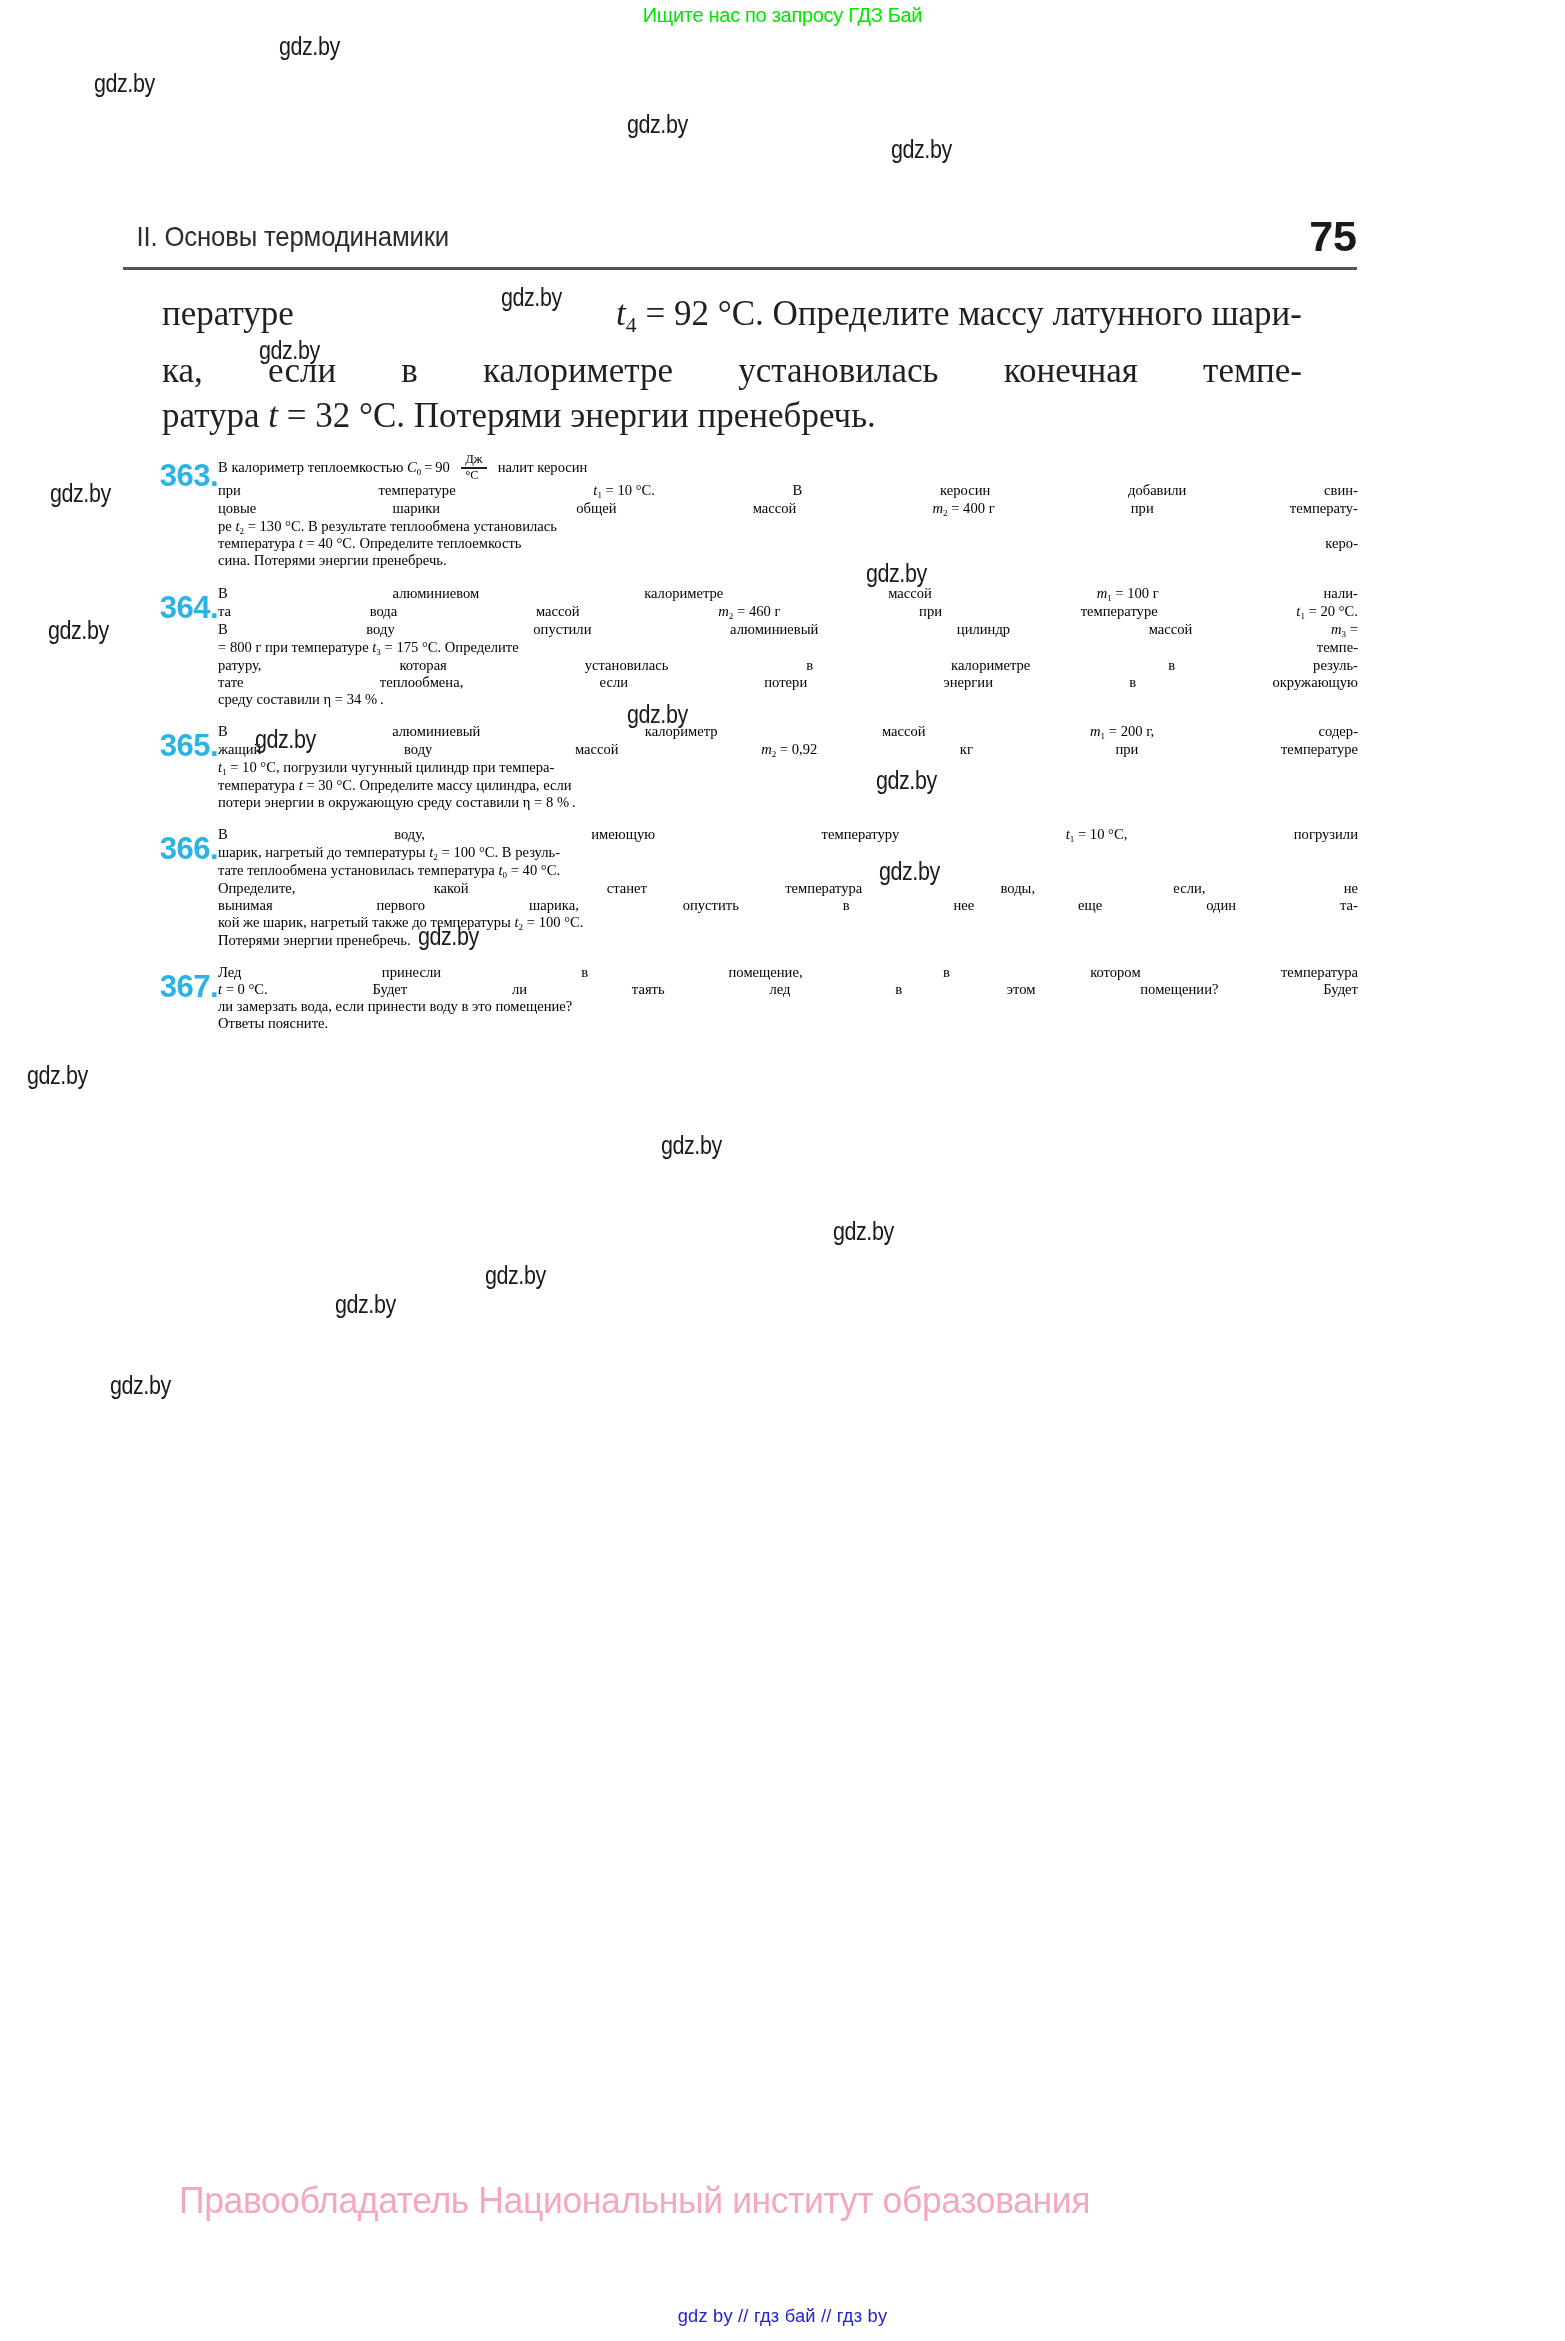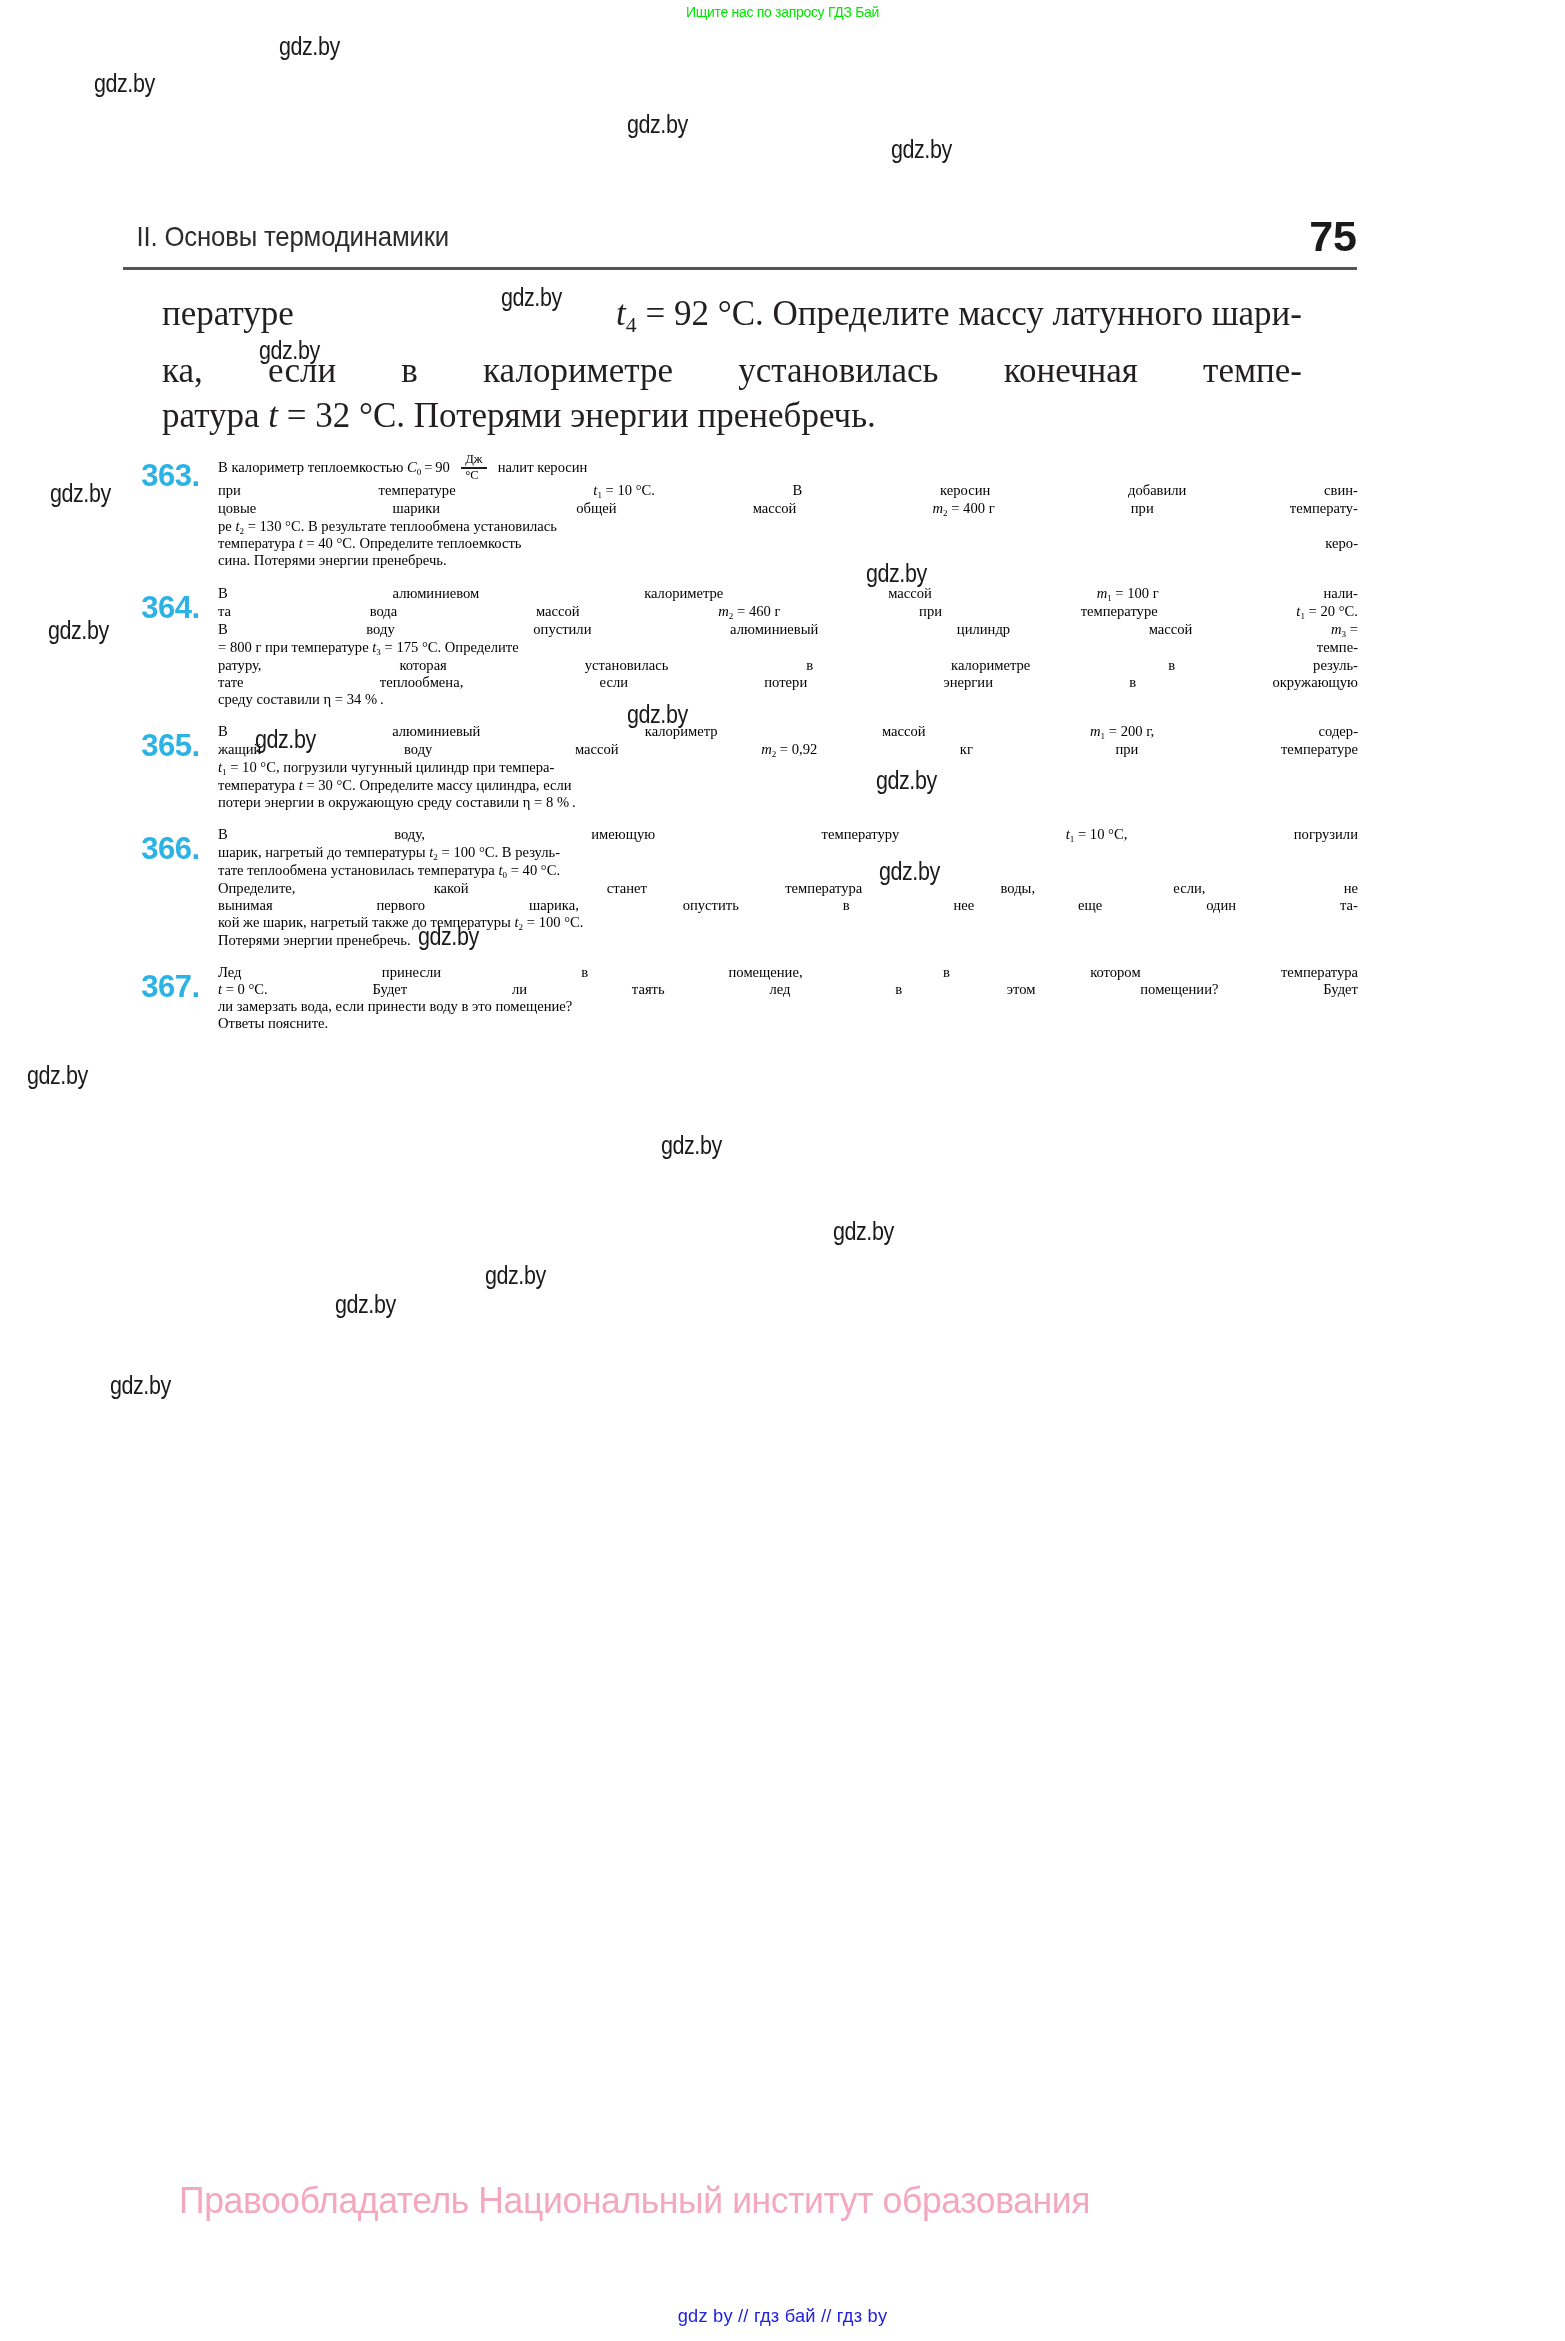--- a/index.html
+++ b/index.html
@@ -27,21 +27,21 @@
     pointer-events: none;
   }
   .wm-top-green {
     position: absolute;
     top: 3.7px;
     left: 0;
     width: 1565px;
     text-align: center;
     color: #00e600;
     font-family: "Liberation Sans", sans-serif;
-    font-size: 14px;
+    font-size: 20px;
     letter-spacing: -0.3px;
     z-index: 6;
   }
   .wm-footer-pink {
     position: absolute;
     left: 179px;
     top: 2180px;
     color: #f4a8bd;
     font-family: "Liberation Sans", sans-serif;
     font-size: 37px;
@@ -126,21 +126,21 @@
   .prob {
     display: flex;
     margin-top: 15.5px;
   }
   .prob-num {
     flex: 0 0 95px;
     font-family: "Liberation Sans", sans-serif;
     font-size: 31px;
     font-weight: bold;
     color: #2bb3e5;
-    text-align: center;
+    text-align: right;
     padding-top: 4.6px;
     letter-spacing: -0.5px;
   }
   .prob-body {
     flex: 1 1 auto;
     width: 1140px;
     text-align: justify;
   }
   .line { display: block; white-space: nowrap; }
   .line.just {

